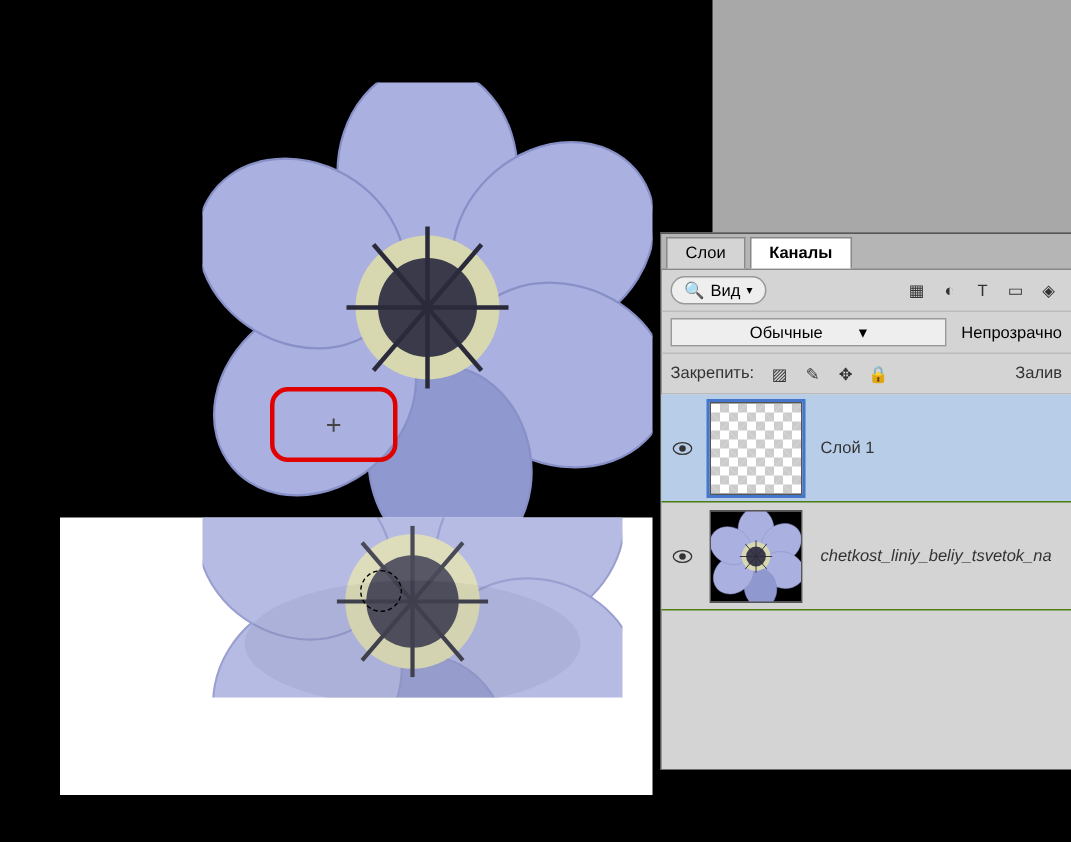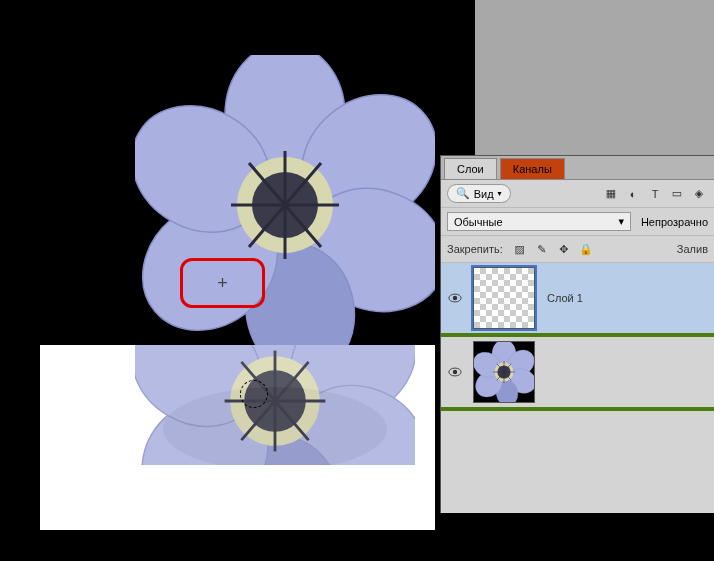--- a/index.html
+++ b/index.html
@@ -15,33 +15,33 @@
 
 
 .crosshair-box { position: absolute; top: 258px; left: 180px; width: 85px; height: 50px; border: 3px solid #e00000; border-radius: 12px; display: flex; align-items: center; justify-content: center; }
 .crosshair { color: #444; font-size: 18px; line-height: 1; }
 .brush-circle { position: absolute; top: 380px; left: 240px; width: 28px; height: 28px; border: 1px dashed #000; border-radius: 50%; }
 
 
 .panel { position: absolute; top: 155px; left: 440px; width: 274px; height: 358px; background: #d4d4d4; border-left: 1px solid #555; border-top: 1px solid #555; }
 .panel-tabs { height: 24px; background: #b5b5b5; display: flex; align-items: flex-end; border-bottom: 1px solid #888; }
 .tab { padding: 4px 12px; background: #d4d4d4; border: 1px solid #888; border-bottom: none; margin-left: 3px; cursor: pointer; }
-.tab.inactive { background: #c2410c; }
+.tab.inactive { background: #ffffff; font-weight: bold; }
 
 .panel-row { display: flex; align-items: center; padding: 4px 6px; gap: 4px; border-bottom: 1px solid #bbb; }
 .filter-select { display: flex; align-items: center; background: #eee; border: 1px solid #999; border-radius: 10px; padding: 2px 8px; gap: 4px; }
 .filter-select .arrow { font-size: 8px; }
 .icon-btn { width: 18px; height: 18px; display: flex; align-items: center; justify-content: center; cursor: pointer; color: #333; }
 
-.blend-select { flex: 1; background: #eee; border: 1px solid #999; padding: 2px 6px; display: flex; justify-content: space-between; align-items: center; gap: 24px; }
+.blend-select { flex: 1; background: #eee; border: 1px solid #999; padding: 2px 6px; display: flex; justify-content: center; align-items: center; gap: 24px; }
 .lock-row { font-size: 10px; color: #333; }
 .lock-icons { display: flex; gap: 4px; margin-left: 4px; }
 
 .layers-list { background: #d4d4d4; }
-.layer { display: flex; align-items: center; border-bottom: 4px solid #4d7c0f; min-height: 72px; }
+.layer { display: flex; align-items: center; border-bottom: 1px solid #4d7c0f; min-height: 72px; }
 .layer.selected { background: #b8cde8; }
 .vis-col { width: 28px; display: flex; justify-content: center; }
 .eye { width: 14px; height: 14px; }
 .thumb { width: 62px; height: 62px; border: 1px solid #555; margin: 4px; background: #fff; position: relative; }
 .thumb.selected { outline: 2px solid #4477cc; }
 .checker { background-image:
   linear-gradient(45deg, #ccc 25%, transparent 25%),
   linear-gradient(-45deg, #ccc 25%, transparent 25%),
   linear-gradient(45deg, transparent 75%, #ccc 75%),
   linear-gradient(-45deg, transparent 75%, #ccc 75%);
@@ -165,16 +165,17 @@
           <svg class="eye" viewBox="0 0 16 16">
             <ellipse cx="8" cy="8" rx="7" ry="4.5" fill="none" stroke="#333"></ellipse>
             <circle cx="8" cy="8" r="2.5" fill="#333"></circle>
           </svg>
         </div>
       <div class="thumb checker">
         <svg viewBox="0 0 100 100" style="width:100%;height:100%;background:#000">
             <use href="#flower-shape"></use>
           </svg>
       </div>
+      <div class="layer-name">chetkost_liniy_beliy_tsvetok_na</div>
     </div>
 
   </div>
 </div>
 
 </body></html>

